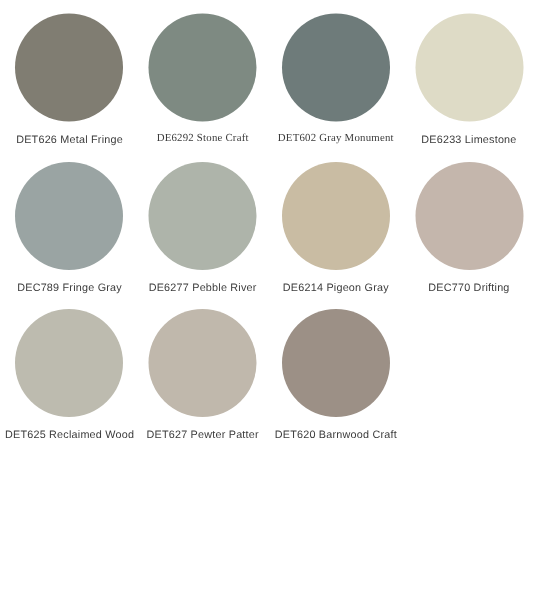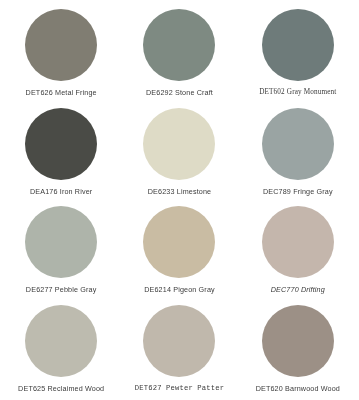--- a/index.html
+++ b/index.html
@@ -12,21 +12,21 @@
     height: 400px;
     font-family: "Liberation Sans", sans-serif;
     overflow: hidden;
   }
 
   .palette-grid {
     width: 359px;
     height: 400px;
     box-sizing: border-box;
     display: grid;
-    grid-template-columns: repeat(3, 1fr);
+    grid-template-columns: repeat(4, 1fr);
     grid-template-rows: repeat(4, 1fr);
     padding: 4px 2px 2px 2px;
     border-radius: 13px;
   }
 
   .swatch-cell {
     display: flex;
     flex-direction: column;
     align-items: center;
     justify-content: flex-start;
@@ -56,66 +56,62 @@
 
 <div class="palette-grid">
 
   <div class="swatch-cell">
     <div class="swatch-disc" style="background-color: rgb(128, 125, 114);"></div>
     <div class="swatch-label" style="color: rgb(59, 59, 59);">DET626 Metal Fringe</div>
   </div>
 
   <div class="swatch-cell">
     <div class="swatch-disc" style="background-color: rgb(126, 138, 130);"></div>
-    <div class="swatch-label" style="color: rgb(59, 59, 59);">DE6292 Stone Craft</div>
+    <div class="swatch-label" style="color: rgb(59, 59, 59); font-family: Liberation Serif, serif;">DE6292 Stone Craft</div>
   </div>
 
   <div class="swatch-cell">
     <div class="swatch-disc" style="background-color: rgb(110, 123, 122);"></div>
     <div class="swatch-label" style="color: rgb(59, 59, 59); font-family: Liberation Serif, serif;">DET602 Gray Monument</div>
   </div>
 
-  <div class="swatch-cell">
-    <div class="swatch-disc" style="background-color: rgb(74, 75, 70);"></div>
-    <div class="swatch-label" style="color: rgb(59, 59, 59);">DEA176 Iron River</div>
-  </div>
 
   <div class="swatch-cell">
     <div class="swatch-disc" style="background-color: rgb(222, 219, 198);"></div>
     <div class="swatch-label" style="color: rgb(59, 59, 59);">DE6233 Limestone</div>
   </div>
 
   <div class="swatch-cell">
     <div class="swatch-disc" style="background-color: rgb(154, 164, 163);"></div>
     <div class="swatch-label" style="color: rgb(59, 59, 59);">DEC789 Fringe Gray</div>
   </div>
 
   <div class="swatch-cell">
     <div class="swatch-disc" style="background-color: rgb(174, 180, 170);"></div>
-    <div class="swatch-label" style="color: rgb(59, 59, 59);">DE6277 Pebble Gray</div>
+    <div class="swatch-label" style="color: rgb(59, 59, 59);">DE6277 Pebble River</div>
   </div>
 
   <div class="swatch-cell">
     <div class="swatch-disc" style="background-color: rgb(201, 188, 163);"></div>
     <div class="swatch-label" style="color: rgb(59, 59, 59);">DE6214 Pigeon Gray</div>
   </div>
 
   <div class="swatch-cell">
     <div class="swatch-disc" style="background-color: rgb(196, 182, 172);"></div>
-    <div class="swatch-label" style="color: rgb(59, 59, 59); font-style: italic;">DEC770 Drifting</div>
+    <div class="swatch-label" style="color: rgb(59, 59, 59);">DEC770 Drifting</div>
   </div>
 
   <div class="swatch-cell">
     <div class="swatch-disc" style="background-color: rgb(189, 187, 175);"></div>
     <div class="swatch-label" style="color: rgb(59, 59, 59);">DET625 Reclaimed Wood</div>
   </div>
 
   <div class="swatch-cell">
     <div class="swatch-disc" style="background-color: rgb(192, 184, 172);"></div>
-    <div class="swatch-label" style="color: rgb(59, 59, 59); font-family: Liberation Mono, monospace;">DET627 Pewter Patter</div>
+    <div class="swatch-label" style="color: rgb(59, 59, 59);">DET627 Pewter Patter</div>
   </div>
 
   <div class="swatch-cell">
     <div class="swatch-disc" style="background-color: rgb(156, 144, 134);"></div>
-    <div class="swatch-label" style="color: rgb(59, 59, 59);">DET620 Barnwood Wood</div>
+    <div class="swatch-label" style="color: rgb(59, 59, 59);">DET620 Barnwood Craft</div>
   </div>
 
 </div>
 
 </body></html>

